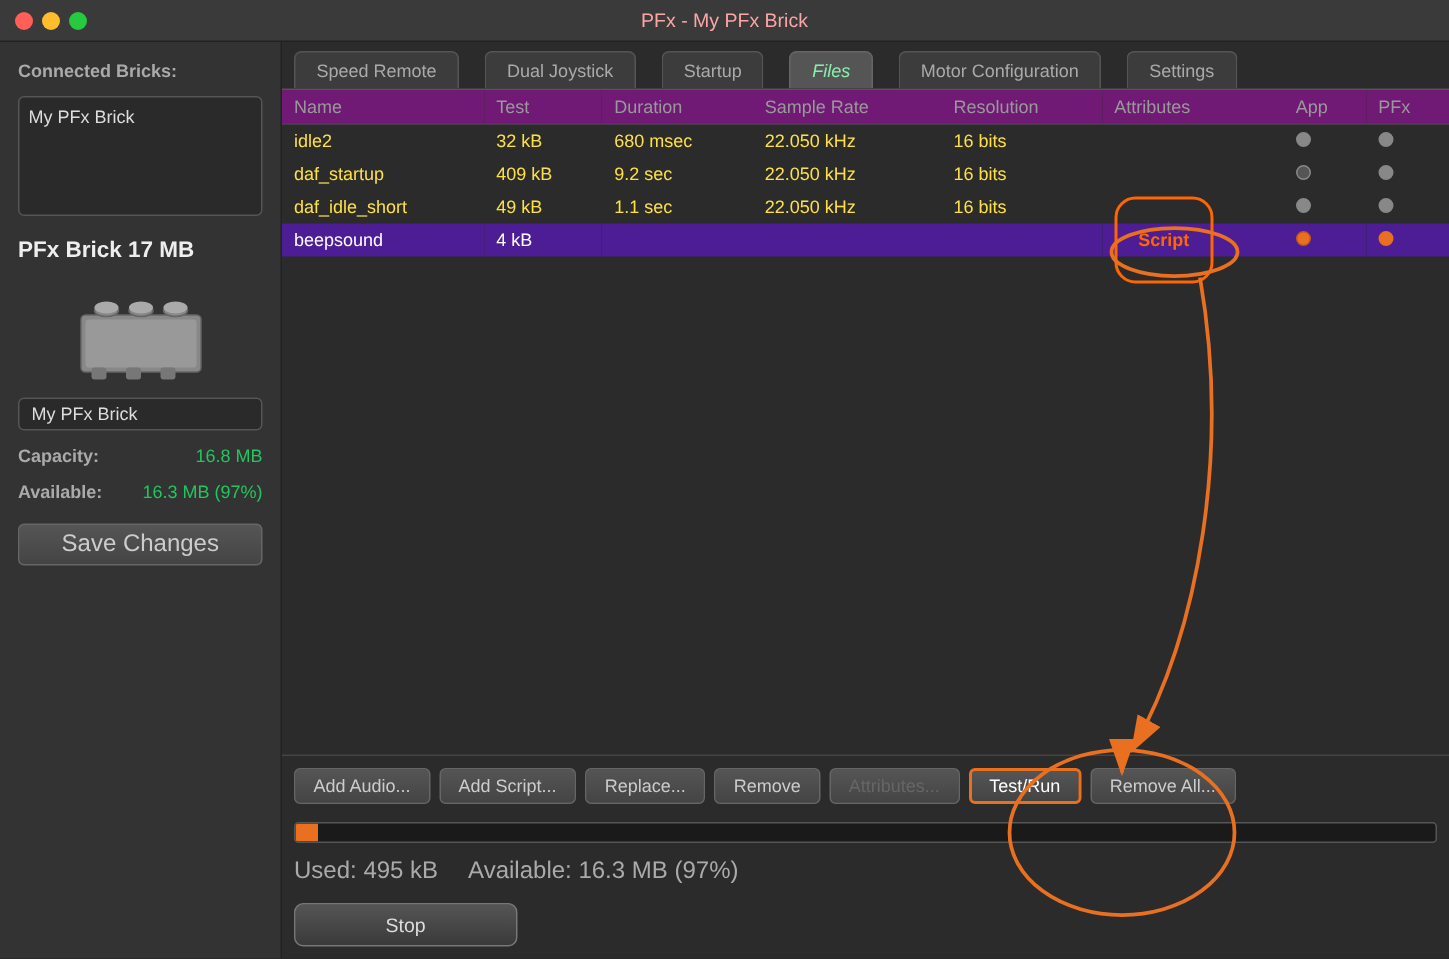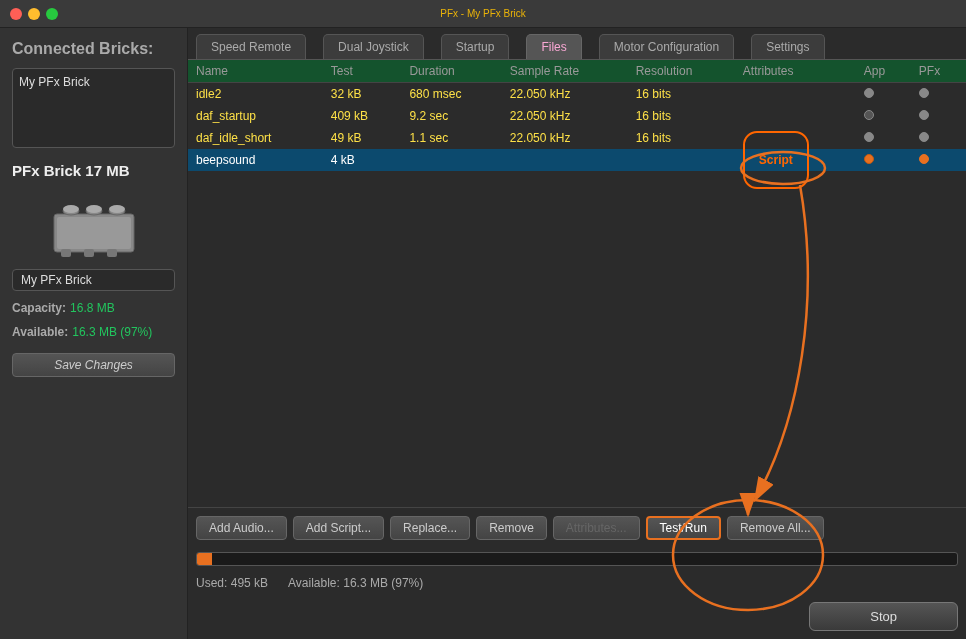--- a/index.html
+++ b/index.html
@@ -18,22 +18,22 @@
     .titlebar {
       height: 28px;
       background: #3a3a3a;
       display: flex;
       align-items: center;
       justify-content: center;
       position: relative;
       border-bottom: 1px solid #222;
     }
     .titlebar-title {
-      font-size: 10px;
-      color: #eab308;
+      font-size: 13px;
+      color: #fca5a5;
     }
     .traffic-lights {
       position: absolute;
       left: 10px;
       display: flex;
       gap: 6px;
       align-items: center;
     }
     .traffic-light {
       width: 12px;
@@ -55,21 +55,21 @@
       width: 188px;
       background: #333;
       border-right: 1px solid #222;
       padding: 12px;
       display: flex;
       flex-direction: column;
       gap: 10px;
       flex-shrink: 0;
     }
     .sidebar-label {
-      font-size: 16px;
+      font-size: 12px;
       font-weight: 600;
       color: #aaa;
     }
     .brick-list {
       background: #2a2a2a;
       border: 1px solid #555;
       border-radius: 4px;
       height: 80px;
       padding: 4px 6px;
       font-size: 12px;
@@ -111,33 +111,33 @@
       border: 1px solid #555;
       border-radius: 4px;
       padding: 3px 8px;
       font-size: 12px;
       color: #ddd;
     }
     .info-row {
       display: flex;
       gap: 4px;
       font-size: 12px;
+      justify-content: space-between;
     }
     .info-label { color: #aaa; font-weight: 600; }
     .info-value { color: #22c55e; }
     .save-btn {
       background: linear-gradient(180deg, #555 0%, #444 100%);
       border: 1px solid #666;
       border-radius: 4px;
       color: #ccc;
       padding: 4px 16px;
       cursor: pointer;
-      font-size: 12px;
+      font-size: 16px;
       margin-top: 4px;
-      font-style: italic;
     }
 
     
     .content {
       flex: 1;
       display: flex;
       flex-direction: column;
       background: #2b2b2b;
     }
 
@@ -153,22 +153,23 @@
       border-radius: 5px 5px 0 0;
       font-size: 12px;
       cursor: pointer;
       background: #3c3c3c;
       color: #aaa;
       border: 1px solid #555;
       border-bottom: none;
     }
     .tab.active {
       background: #555;
-      color: #f9a8d4;
+      color: #86efac;
       border-color: #666;
+      font-style: italic;
     }
 
     
     .table-area {
       flex: 1;
       background: #2b2b2b;
       border-top: 1px solid #555;
       overflow: hidden;
       display: flex;
       flex-direction: column;
@@ -177,29 +178,29 @@
       width: 100%;
       border-collapse: collapse;
     }
     .file-table th {
       text-align: left;
       padding: 4px 8px;
       font-size: 12px;
       color: #999;
       font-weight: 500;
       border-bottom: 1px solid #444;
-      background: #14532d;
+      background: #701a75;
     }
     .file-table td {
       padding: 4px 8px;
       font-size: 12px;
       color: #fde047;
     }
     .file-table tr.selected td {
-      background: #0c4a6e;
+      background: #4c1d95;
       color: #fff;
     }
 
     .dot {
       display: inline-block;
       width: 10px;
       height: 10px;
       border-radius: 50%;
       background: #555;
       border: 1px solid #888;
@@ -260,31 +261,31 @@
     }
     .progress-bar-fill {
       height: 100%;
       background: #e87020;
       width: 2%;
     }
 
     
     .storage-info {
       padding: 6px 8px;
-      font-size: 12px;
+      font-size: 16px;
       color: #aaa;
       display: flex;
       gap: 20px;
       background: #2b2b2b;
     }
 
     
     .stop-area {
       display: flex;
-      justify-content: flex-end;
+      justify-content: flex-start;
       padding: 6px 8px 8px;
       background: #2b2b2b;
     }
     .stop-btn {
       background: linear-gradient(180deg, #555 0%, #3a3a3a 100%);
       border: 1px solid #777;
       border-radius: 6px;
       color: #ddd;
       padding: 6px 60px;
       cursor: pointer;

